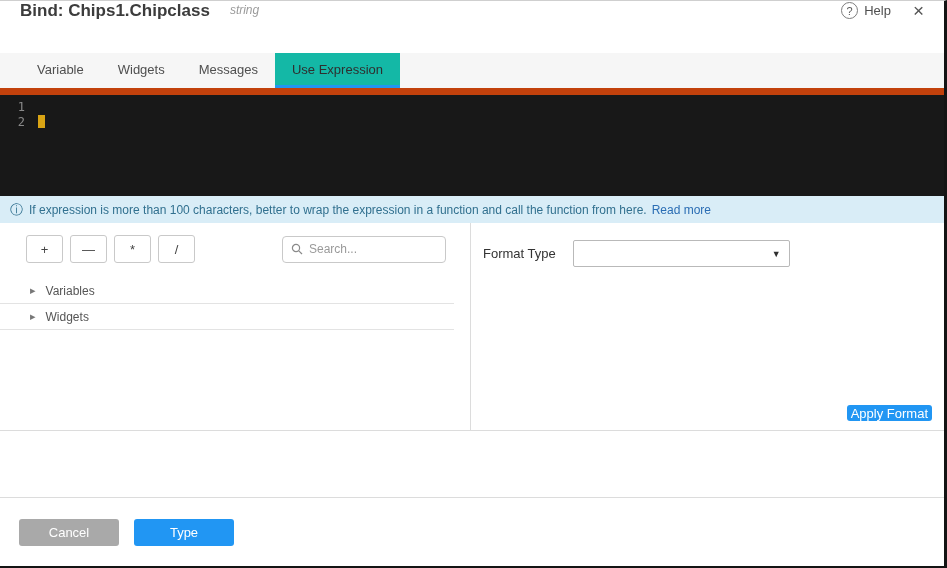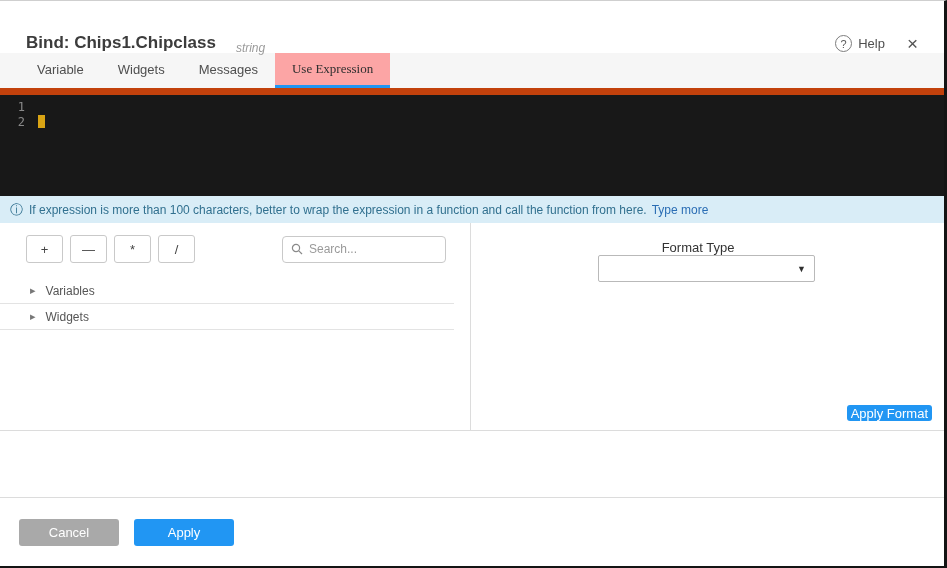--- a/index.html
+++ b/index.html
@@ -10,32 +10,32 @@
     width:947px; height:568px;
     background:#fff;
     border-top:1px solid #cfcfcf;
     border-right:3px solid #141414;
     border-bottom:2px solid #141414;
     display:flex; flex-direction:column;
     overflow:hidden;
   }
 
   
-  .header{ height:52px; flex:none; display:flex; align-items:flex-end; padding:0 26px; background:#fff; }
+  .header{ height:52px; flex:none; display:flex; align-items:flex-start; padding:0 20px; background:#fff; }
   .title{ font-size:17px; font-weight:bold; color:#3c3c3c; }
   .subtitle{ font-size:12px; color:#9b9b9b; font-style:italic; margin-left:20px; position:relative; top:2px; }
   .header-right{ margin-left:auto; display:flex; align-items:center; gap:22px; }
   .help{ display:flex; align-items:center; gap:6px; color:#4f4f4f; font-size:13px; cursor:pointer; }
   .help-circle{ width:17px; height:17px; border:1px solid #7d7d7d; border-radius:50%; font-size:11px; display:flex; align-items:center; justify-content:center; color:#5a5a5a; }
   .close{ font-size:19px; color:#555; cursor:pointer; line-height:1; }
 
   
   .tabs{ height:42px; flex:none; background:#f6f6f6; display:flex; align-items:stretch; padding-left:20px; border-bottom:7px solid #c2410c; }
   .tab{ display:flex; align-items:center; padding:0 17px; font-size:13px; color:#4f4f4f; cursor:pointer; border-bottom:3px solid transparent; }
-  .tab.active{ background:#fca5a5; color:#2f2f2f; border-bottom-color:#2196f3;font-family:Liberation Serif, serif; }
+  .tab.active{ background:#14b8a6; color:#2f2f2f; border-bottom-color:#2196f3; }
 
   
   .editor{ height:101px; flex:none; background:#181818; padding-top:5px; font-family:"DejaVu Sans Mono", monospace; font-size:12px; line-height:15px; cursor:text; }
   .ed-line{ display:flex; }
   .gutter{ width:38px; flex:none; text-align:right; padding-right:13px; color:#8a8a8a; }
   .code{ color:#f2f2f2; white-space:pre; }
   .cursor{ display:inline-block; width:7px; height:13px; background:#d9a414; vertical-align:-2px; }
 
   
   .infobar{ height:27px; flex:none; background:#d9edf7; display:flex; align-items:center; padding:0 10px; font-size:12px; color:#31708f; }
@@ -49,21 +49,21 @@
   .op-btn{ width:37px; height:28px; border:1px solid #c9c9c9; border-radius:3px; background:#fff; font-size:13px; color:#444; display:flex; align-items:center; justify-content:center; cursor:pointer; }
   .search-box{ margin-left:auto; width:164px; height:27px; border:1px solid #c9c9c9; border-radius:4px; display:flex; align-items:center; padding:0 8px; gap:6px; background:#fff;justify-content:space-between; }
   .search-box svg{ flex:none; }
   .search-box input{ border:none; outline:none; font-size:12px; color:#555; width:100%; background:transparent; font-family:"Liberation Sans", sans-serif; }
   .search-box input::placeholder{ color:#9a9a9a; }
   .tree{ margin-top:15px; }
   .tree-row{ display:flex; align-items:center; height:26px; padding-left:30px; margin-right:16px; border-bottom:1px solid #e3e3e3; font-size:12px; color:#555; cursor:pointer; }
   .chevron{ color:#777; font-size:11px; margin-right:10px; }
 
   .right-panel{ flex:1; position:relative; padding:17px 14px 0 12px; }
-  .format-row{ display:flex; align-items:center;flex-direction:column; }
+  .format-row{ display:flex; align-items:center; }
   .format-label{ font-size:13px; color:#333; margin-right:17px; }
   .select{ width:217px; height:27px; border:1px solid #b9b9b9; border-radius:2px; background:#fff; position:relative; cursor:pointer; }
   .select .arrow{ position:absolute; right:8px; top:8px; font-size:9px; color:#2f2f2f; }
   .apply-btn{ position:absolute; right:12px; bottom:9px; height:16px; padding:0 4px; background:#2196f3; color:#fff; border:none; border-radius:3px; font-size:13px; cursor:pointer; font-family:"Liberation Sans", sans-serif; }
 
   
   .blank{ height:67px; flex:none; border-bottom:1px solid #dcdcdc; background:#fff; }
   .footer{ flex:1; display:flex; align-items:center; justify-content:flex-start; gap:15px; padding:0 19px; }
   .btn{ height:27px; width:100px; border:none; border-radius:3px; font-size:13px; cursor:pointer; color:#fff; font-family:"Liberation Sans", sans-serif; }
   .btn-cancel{ background:#a9a9a9; }
@@ -108,21 +108,21 @@
     <div class="ed-line">
       <span class="gutter">2</span>
       <span class="code"></span>
       <span class="cursor"></span>
     </div>
   </div>
 
   <div class="infobar">
     <span class="i-icon">ⓘ</span>
     <span>If expression is more than 100 characters, better to wrap the expression in a function and call the function from here.</span>
-    <a>Type more</a>
+    <a>Read more</a>
   </div>
 
   <div class="middle">
 
     <div class="left-panel">
       <div class="ops-row">
         <button class="op-btn">+</button>
         <button class="op-btn">—</button>
         <button class="op-btn">*</button>
         <button class="op-btn">/</button>
@@ -156,16 +156,16 @@
       </div>
       <button class="apply-btn">Apply Format</button>
     </div>
 
   </div>
 
   <div class="blank"></div>
 
   <div class="footer">
     <button class="btn btn-cancel">Cancel</button>
-    <button class="btn btn-bind">Apply</button>
+    <button class="btn btn-bind">Type</button>
   </div>
 
 </div>
 
 </body></html>

